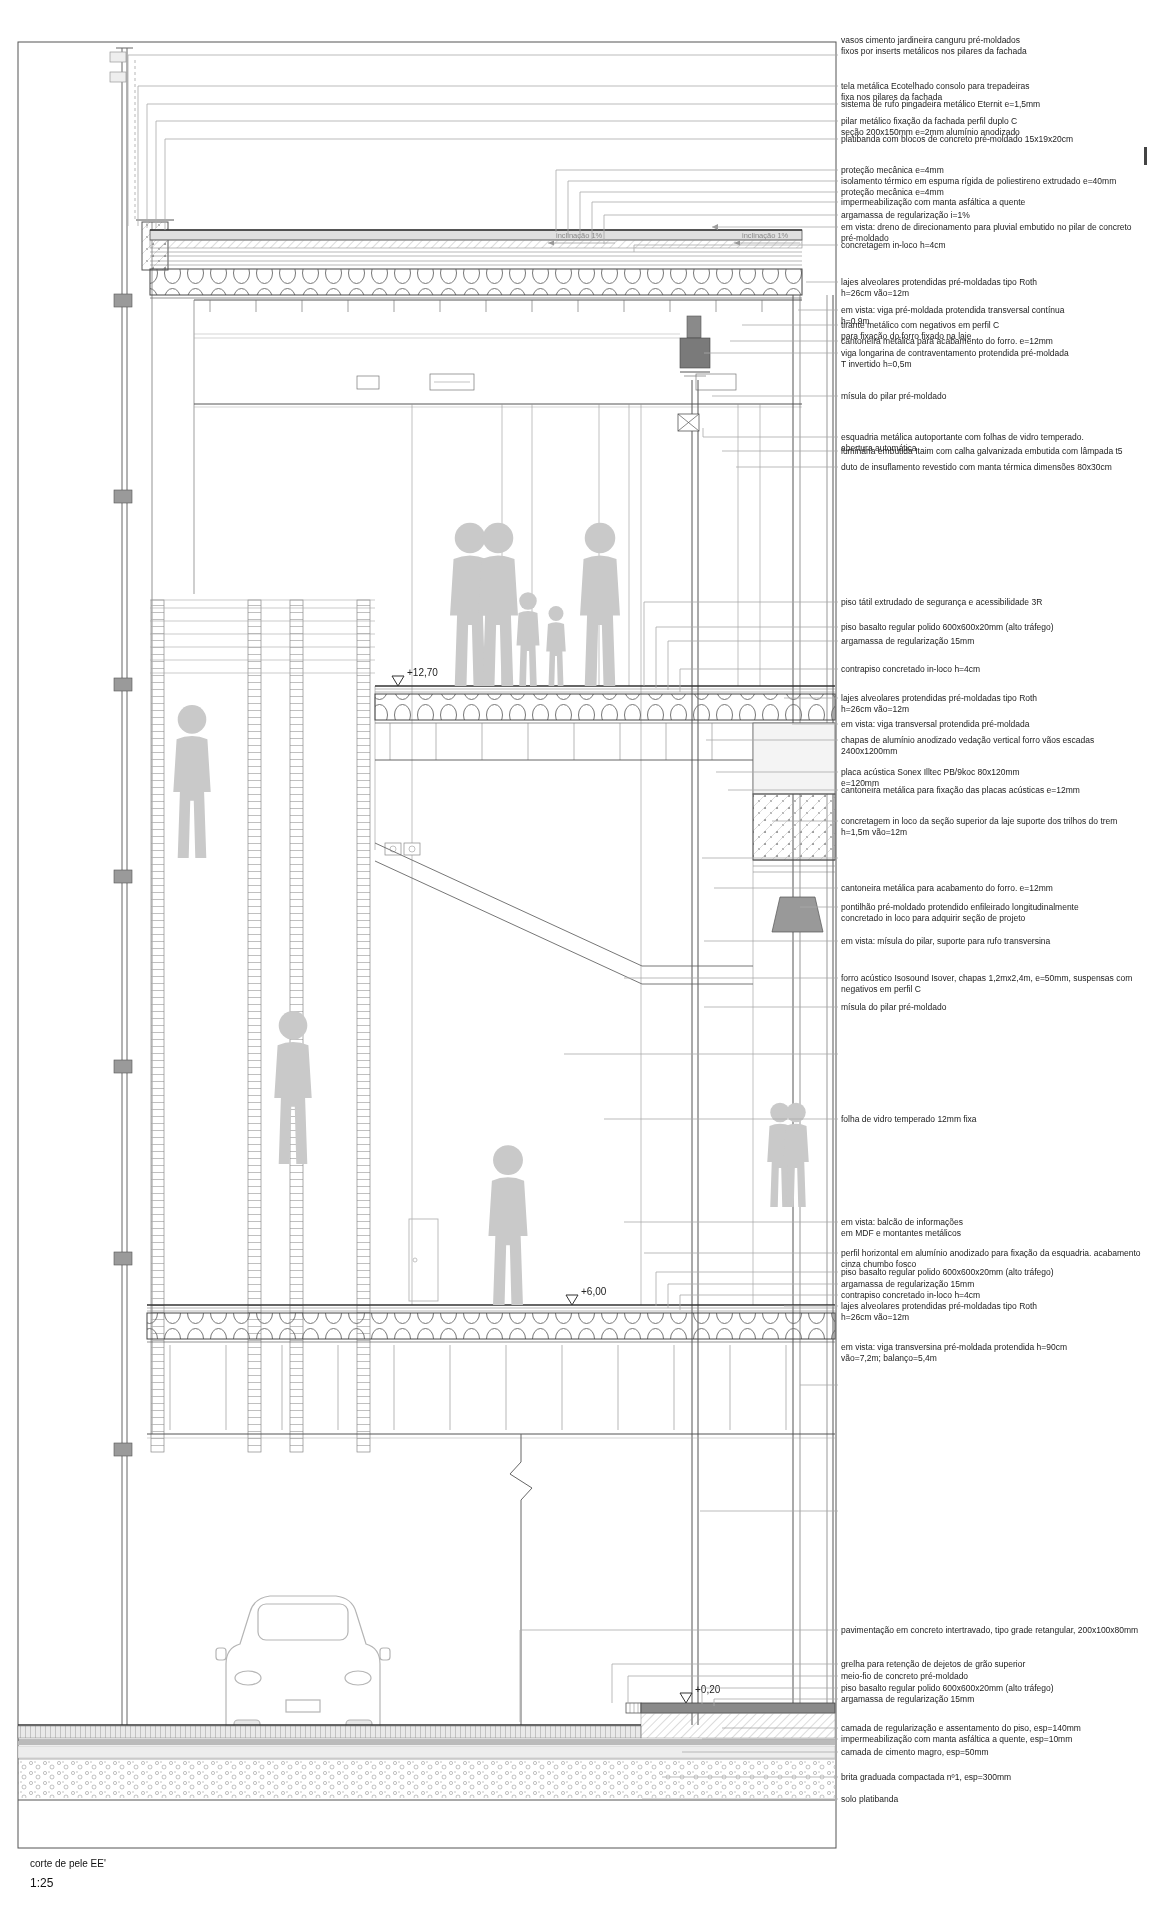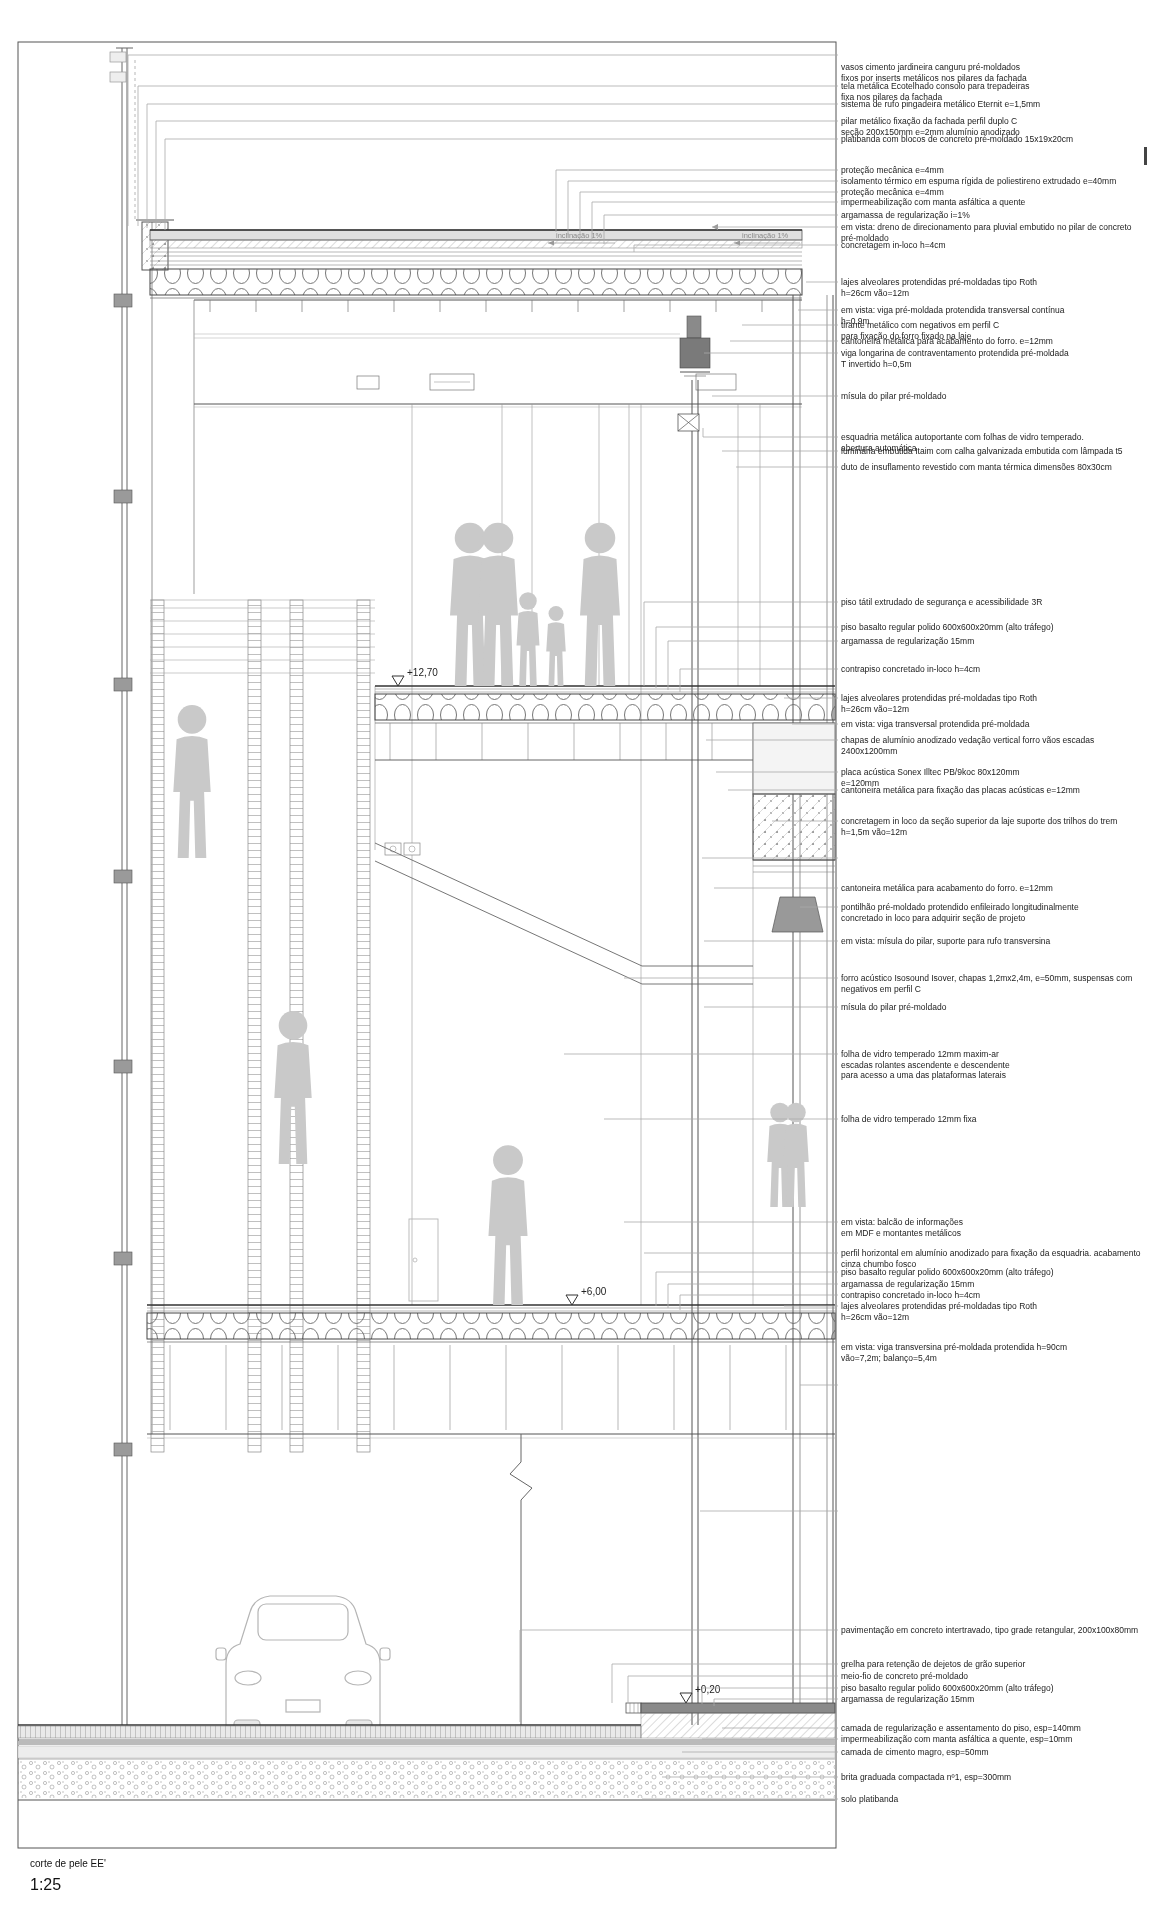--- a/index.html
+++ b/index.html
@@ -2,21 +2,21 @@
 <html><head>
 <meta charset="utf-8">
 <style>
   html,body{margin:0;padding:0;background:#fff;}
   .sheet{position:relative;width:1149px;height:1920px;background:#fff;
          font-family:"Liberation Sans",sans-serif;overflow:hidden;}
   svg.drawing{position:absolute;left:0;top:0;}
   .ann{position:absolute;left:841px;width:306px;font-size:8.5px;line-height:10.5px;
        color:#1c1c1c;white-space:pre-line;}
   .title{position:absolute;left:30px;top:1858px;font-size:10px;color:#111;}
-  .scale{position:absolute;left:30px;top:1876px;font-size:16px;color:#111;}
+  .scale{position:absolute;left:30px;top:1876px;font-size:12px;color:#111;}
 </style>
 </head>
 <body>
 
 <div class="sheet">
 
 <svg class="drawing" width="1149" height="1920" viewBox="0 0 1149 1920">
   <defs>
     <pattern id="cores" width="23" height="26" patternUnits="userSpaceOnUse">
       <ellipse cx="11.5" cy="13" rx="8" ry="10.5" fill="none" stroke="#666" stroke-width="0.9"></ellipse>
@@ -350,21 +350,21 @@
     <polyline points="838,1728 722,1728"></polyline>
     <polyline points="838,1739 702,1739"></polyline>
     <polyline points="838,1752 682,1752"></polyline>
     <polyline points="838,1777 662,1777"></polyline>
     <polyline points="838,1799 642,1799"></polyline>
   </g>
 
   <rect x="1144" y="147" width="3" height="18" fill="#444"></rect>
 </svg>
 
-<div class="ann" style="top:62px">vasos cimento jardineira canguru pré-moldados
+<div class="ann" style="top:35px">vasos cimento jardineira canguru pré-moldados
 fixos por inserts metálicos nos pilares da fachada</div>
 <div class="ann" style="top:81px">tela metálica Ecotelhado consolo para trepadeiras
 fixa nos pilares da fachada</div>
 <div class="ann" style="top:99px">sistema de rufo pingadeira metálico Eternit e=1,5mm</div>
 <div class="ann" style="top:116px">pilar metálico fixação da fachada perfil duplo C
 seção 200x150mm e=2mm alumínio anodizado</div>
 <div class="ann" style="top:134px">platibanda com blocos de concreto pré-moldado 15x19x20cm</div>
 <div class="ann" style="top:165px">proteção mecânica e=4mm</div>
 <div class="ann" style="top:176px">isolamento térmico em espuma rígida de poliestireno extrudado e=40mm</div>
 <div class="ann" style="top:187px">proteção mecânica e=4mm</div>
@@ -401,23 +401,20 @@
 <div class="ann" style="top:785px">cantoneira metálica para fixação das placas acústicas e=12mm</div>
 <div class="ann" style="top:816px">concretagem in loco da seção superior da laje suporte dos trilhos do trem
 h=1,5m vão=12m</div>
 <div class="ann" style="top:883px">cantoneira metálica para acabamento do forro. e=12mm</div>
 <div class="ann" style="top:902px">pontilhão pré-moldado protendido enfileirado longitudinalmente
 concretado in loco para adquirir seção de projeto</div>
 <div class="ann" style="top:936px">em vista: mísula do pilar, suporte para rufo transversina</div>
 <div class="ann" style="top:973px">forro acústico Isosound Isover, chapas 1,2mx2,4m, e=50mm, suspensas com
 negativos em perfil C</div>
 <div class="ann" style="top:1002px">mísula do pilar pré-moldado</div>
-<div class="ann" style="top:1049px">folha de vidro temperado 12mm maxim-ar
-escadas rolantes ascendente e descendente
-para acesso a uma das plataformas laterais</div>
 <div class="ann" style="top:1114px">folha de vidro temperado 12mm fixa</div>
 <div class="ann" style="top:1217px">em vista: balcão de informações
 em MDF e montantes metálicos</div>
 <div class="ann" style="top:1248px">perfil horizontal em alumínio anodizado para fixação da esquadria. acabamento
 cinza chumbo fosco</div>
 <div class="ann" style="top:1267px">piso basalto regular polido 600x600x20mm (alto tráfego)</div>
 <div class="ann" style="top:1279px">argamassa de regularização 15mm</div>
 <div class="ann" style="top:1290px">contrapiso concretado in-loco h=4cm</div>
 <div class="ann" style="top:1301px">lajes alveolares protendidas pré-moldadas tipo Roth
 h=26cm vão=12m</div>

